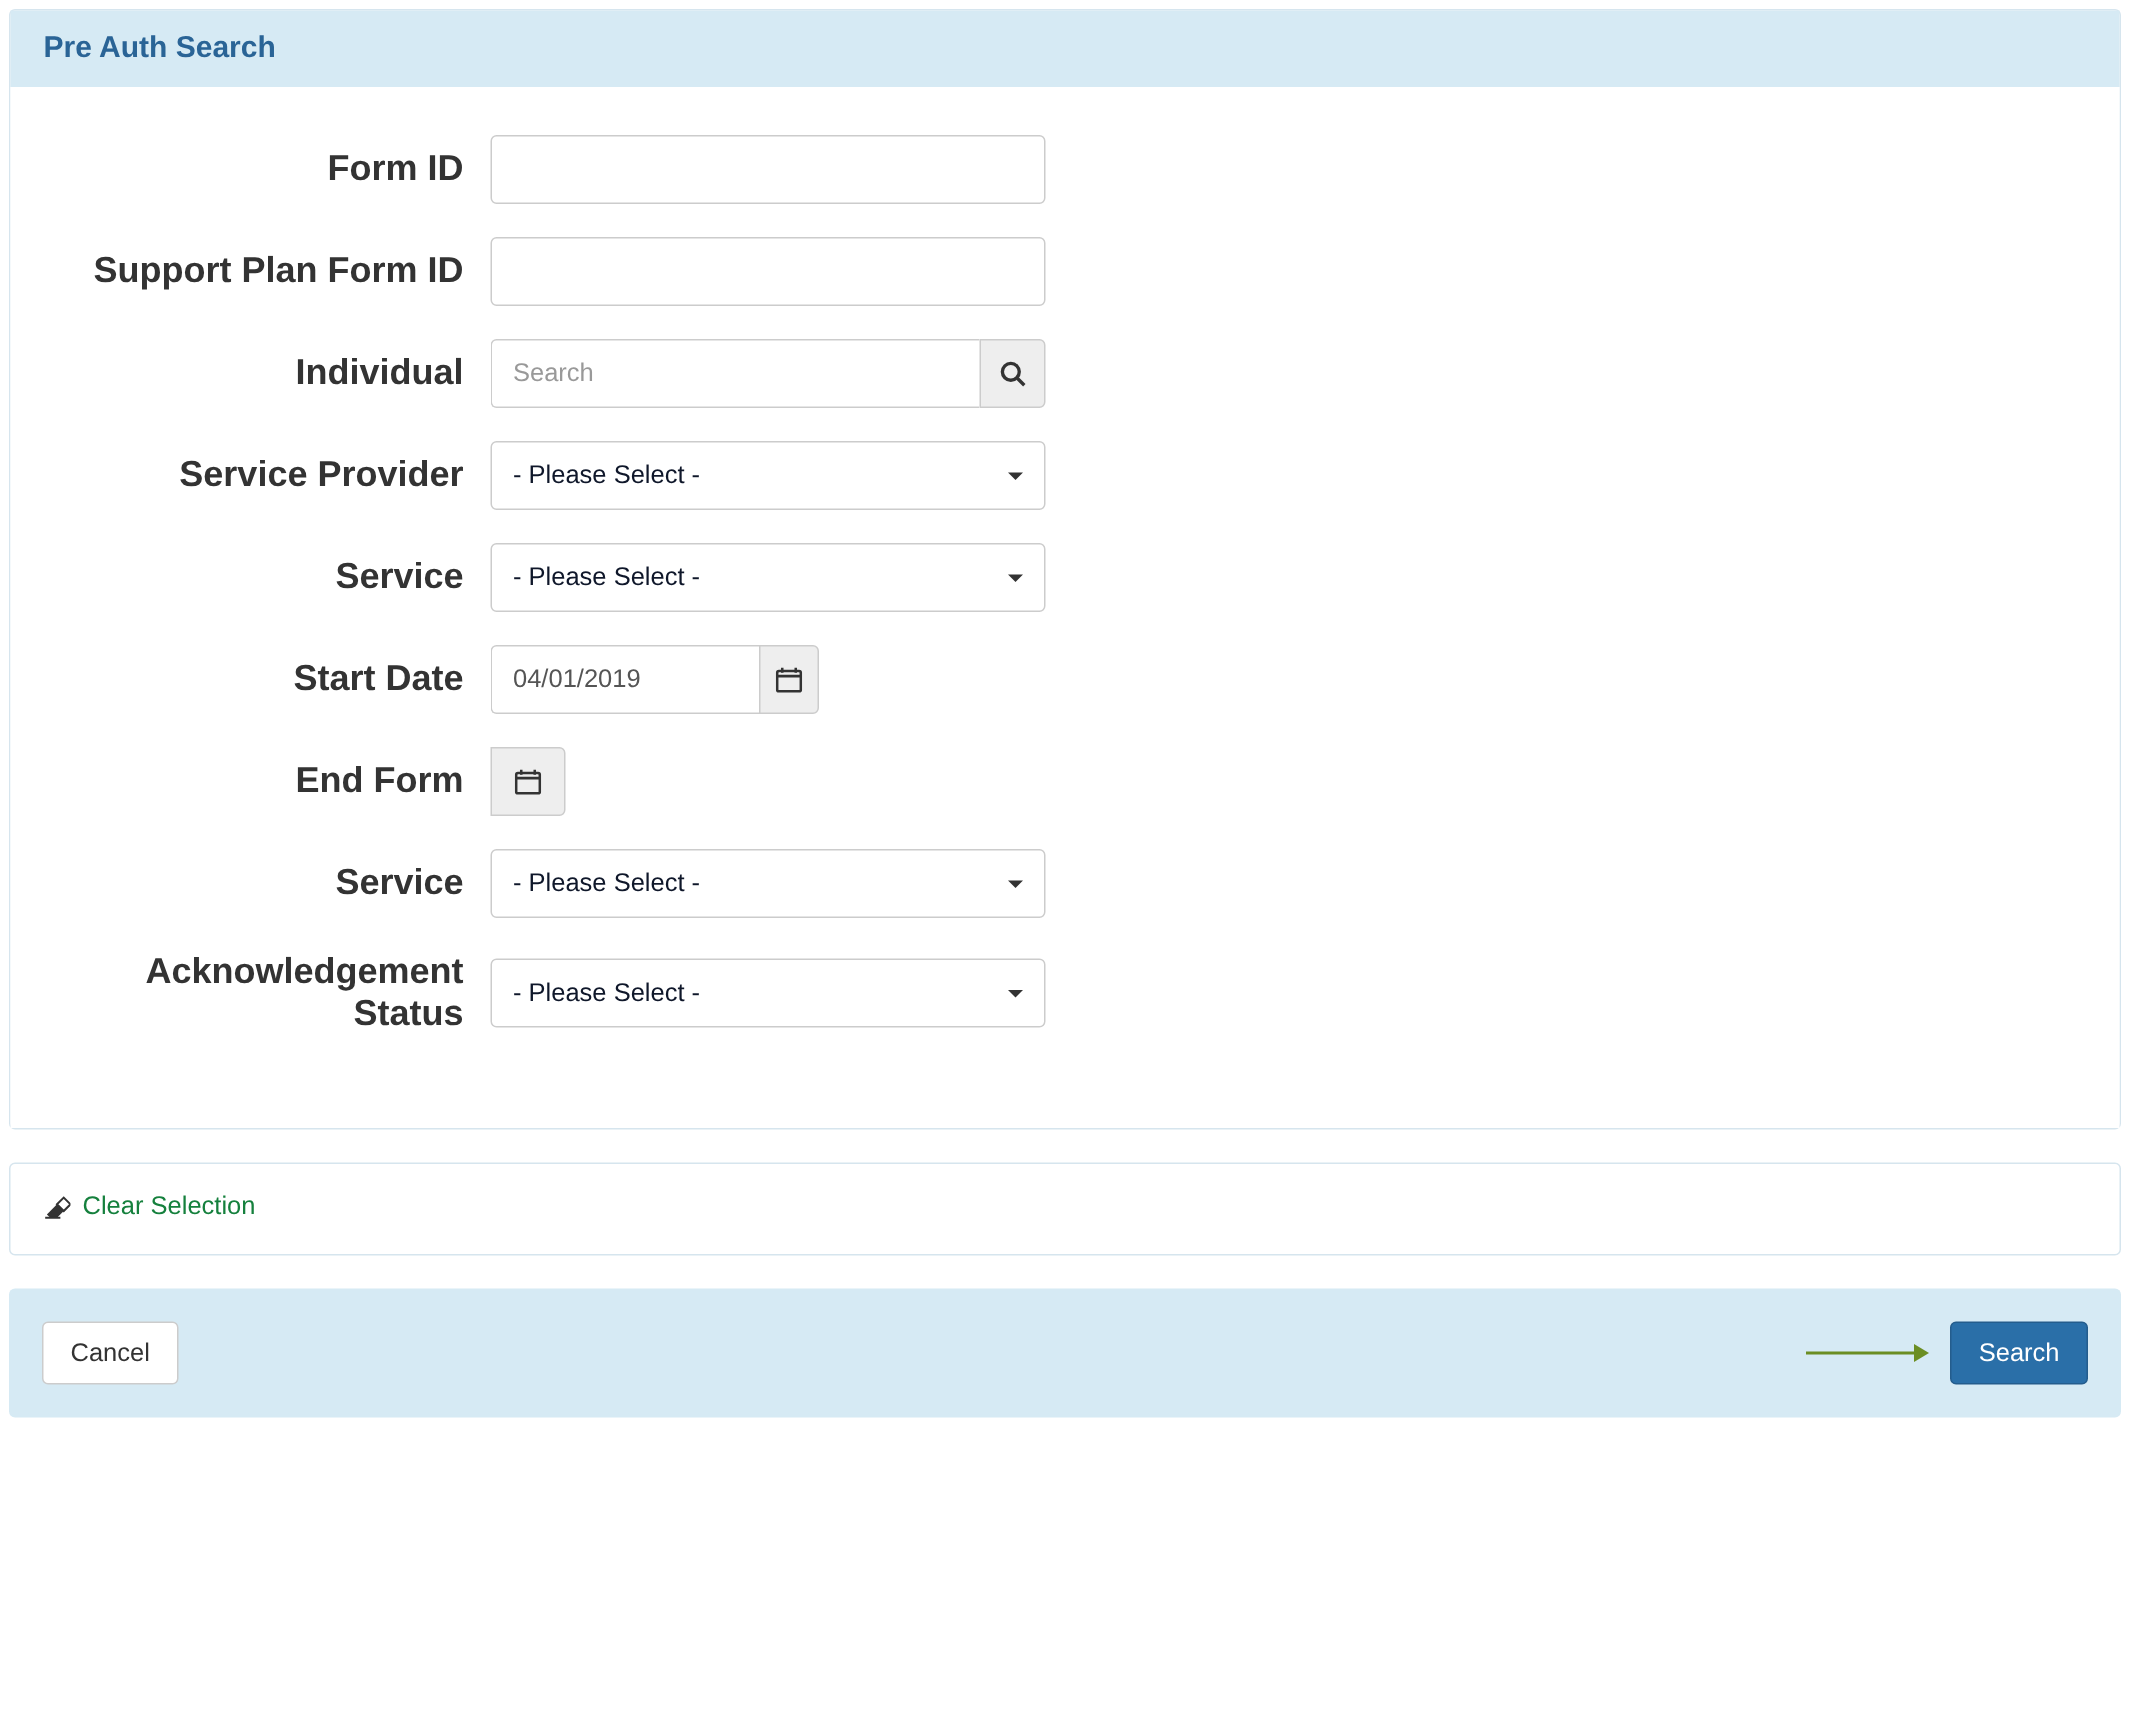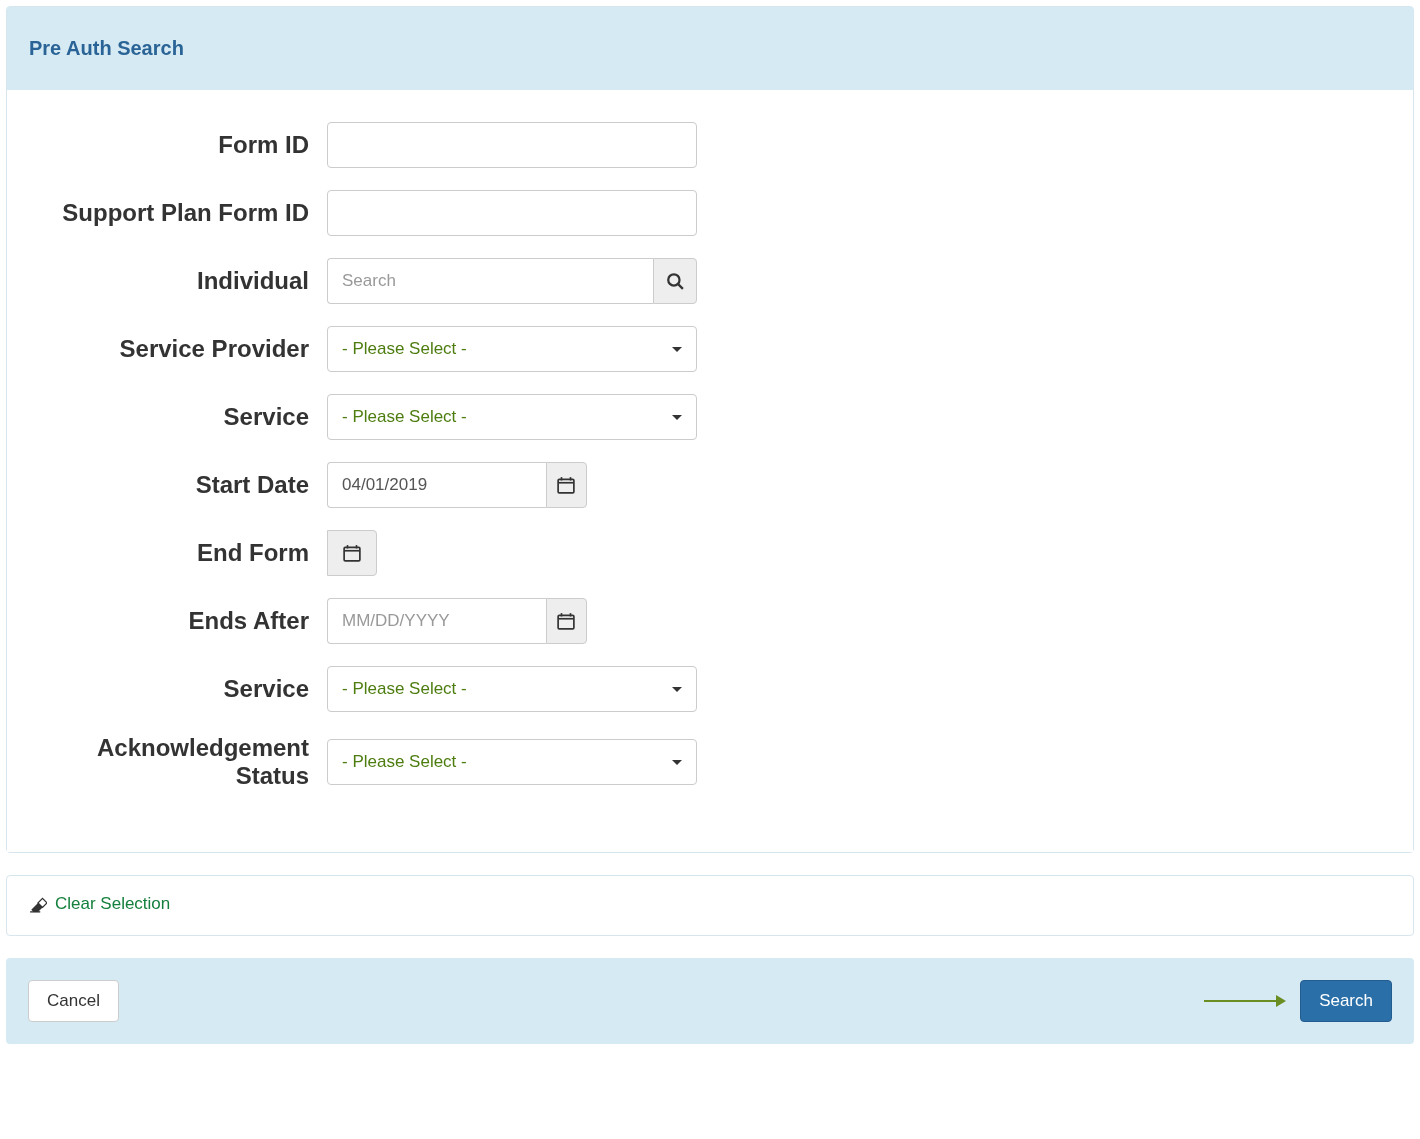--- a/index.html
+++ b/index.html
@@ -13,21 +13,21 @@
     .panel {
       border: 1px solid #d6e5ee;
       border-radius: 4px;
       margin-bottom: 22px;
     }
     .panel-header {
       background: #d6eaf4;
       color: #2a6496;
       font-weight: 700;
       font-size: 20px;
-      padding: 30px 22px;
+      padding: 14px 22px;
     }
     .panel-body {
       background: #fff;
       padding: 32px 20px 40px 20px;
     }
     .form-row {
       display: flex;
       align-items: center;
       margin-bottom: 22px;
     }
@@ -73,34 +73,34 @@
       cursor: pointer;
       color: #333;
     }
     .select-control {
       width: 100%;
       height: 46px;
       border: 1px solid #ccc;
       border-radius: 4px;
       padding: 0 14px;
       font-size: 17px;
-      color: #4d7c0f;
+      color: #0f172a;
       background: #fff;
       display: flex;
       align-items: center;
       justify-content: space-between;
       cursor: pointer;
     }
     .caret {
       width: 0; height: 0;
       border-left: 5px solid transparent;
       border-right: 5px solid transparent;
       border-top: 5px solid #333;
     }
-    .date-group { width: 260px; display: flex; }
+    .date-group { width: 219px; display: flex; }
     .date-group .input-text {
       border-top-right-radius: 0;
       border-bottom-right-radius: 0;
       border-right: none;
     }
     .clear-panel {
       border: 1px solid #d6e5ee;
       border-radius: 4px;
       background: #fff;
       padding: 18px 22px;
@@ -237,34 +237,20 @@
           <svg class="icon" viewBox="0 0 16 16" fill="#333">
             <rect x="1" y="3" width="14" height="12" rx="1" fill="none" stroke="#333" stroke-width="1.5"></rect>
             <line x1="1" y1="6" x2="15" y2="6" stroke="#333" stroke-width="1.5"></line>
             <line x1="4" y1="1" x2="4" y2="4" stroke="#333" stroke-width="1.5"></line>
             <line x1="12" y1="1" x2="12" y2="4" stroke="#333" stroke-width="1.5"></line>
           </svg>
         </div>
       </div>
     </div>
 
-    <div class="form-row">
-      <div class="form-label">Ends After</div>
-      <div class="date-group">
-        <input type="text" class="input-text" placeholder="MM/DD/YYYY" style="">
-        <div class="addon-btn">
-          <svg class="icon" viewBox="0 0 16 16" fill="#333">
-            <rect x="1" y="3" width="14" height="12" rx="1" fill="none" stroke="#333" stroke-width="1.5"></rect>
-            <line x1="1" y1="6" x2="15" y2="6" stroke="#333" stroke-width="1.5"></line>
-            <line x1="4" y1="1" x2="4" y2="4" stroke="#333" stroke-width="1.5"></line>
-            <line x1="12" y1="1" x2="12" y2="4" stroke="#333" stroke-width="1.5"></line>
-          </svg>
-        </div>
-      </div>
-    </div>
 
     <div class="form-row">
       <div class="form-label">Service</div>
       <div class="form-control-wrap">
         <div class="select-control">
           <span>- Please Select -</span>
           <span class="caret"></span>
         </div>
       </div>
     </div>

